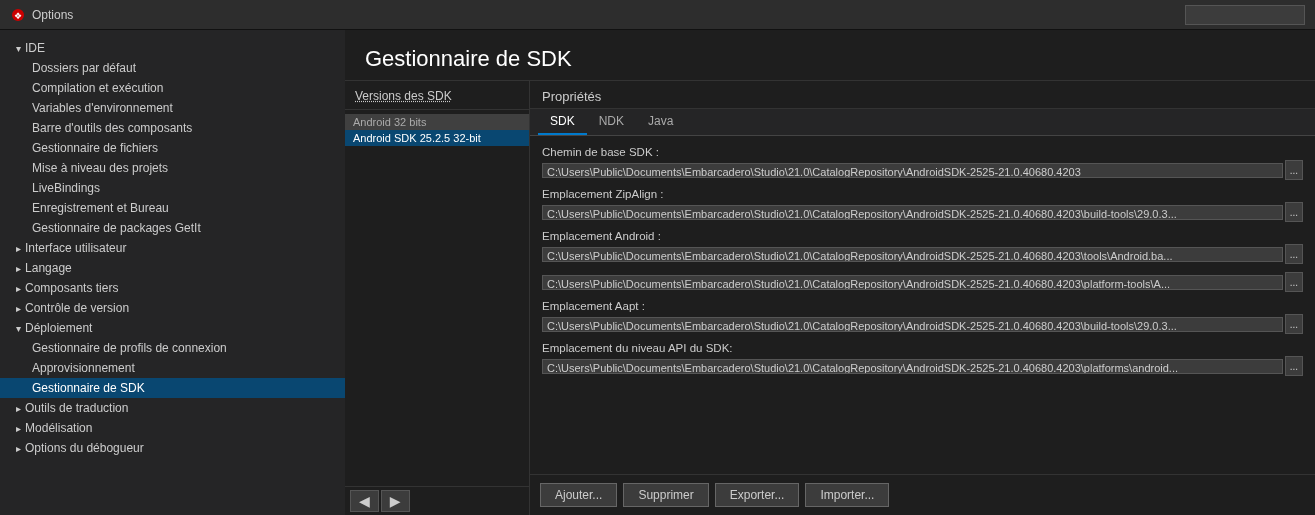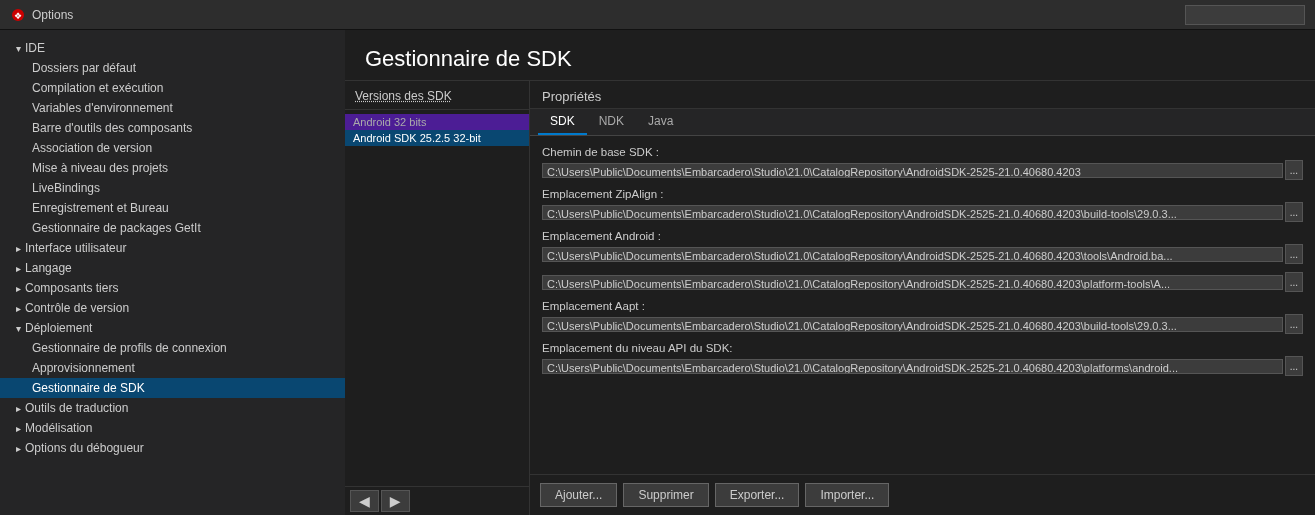--- a/index.html
+++ b/index.html
@@ -126,21 +126,21 @@
       flex: 1;
       overflow-y: auto;
       padding: 4px 0;
     }
     .sdk-item {
       padding: 2px 8px;
       cursor: pointer;
       font-size: 11px;
     }
     .sdk-item.category {
-      background: #4c1d95;
+      background: #404040;
       color: #aaaaaa;
       font-size: 11px;
       padding: 2px 8px;
     }
     .sdk-item.selected {
       background: #094771;
       color: #ffffff;
     }
     .sdk-nav {
       display: flex;
@@ -262,21 +262,21 @@
 
   <div class="sidebar" id="sidebar-container">
   <div class="sidebar-item parent">
         <span class="chevron">▾</span>
         <span>IDE</span>
       </div>
       <div class="sidebar-item child">Dossiers par défaut</div>
       <div class="sidebar-item child">Compilation et exécution</div>
       <div class="sidebar-item child">Variables d'environnement</div>
       <div class="sidebar-item child">Barre d'outils des composants</div>
-      <div class="sidebar-item child">Association de version</div>
+      <div class="sidebar-item child">Gestionnaire de fichiers</div>
       <div class="sidebar-item child">Mise à niveau des projets</div>
       <div class="sidebar-item child">LiveBindings</div>
       <div class="sidebar-item child">Enregistrement et Bureau</div>
       <div class="sidebar-item child">Gestionnaire de packages GetIt</div>
       <div class="sidebar-item parent">
         <span class="chevron">▸</span>
         <span>Interface utilisateur</span>
       </div>
       <div class="sidebar-item parent">
         <span class="chevron">▸</span>

